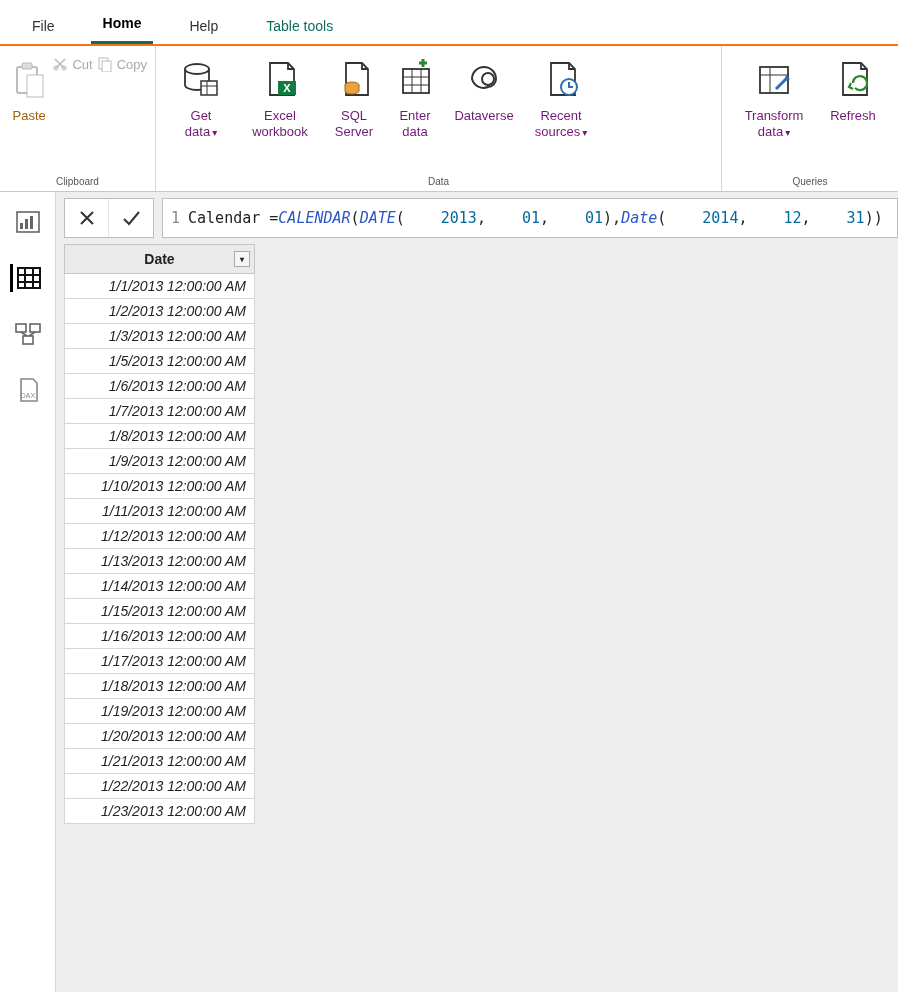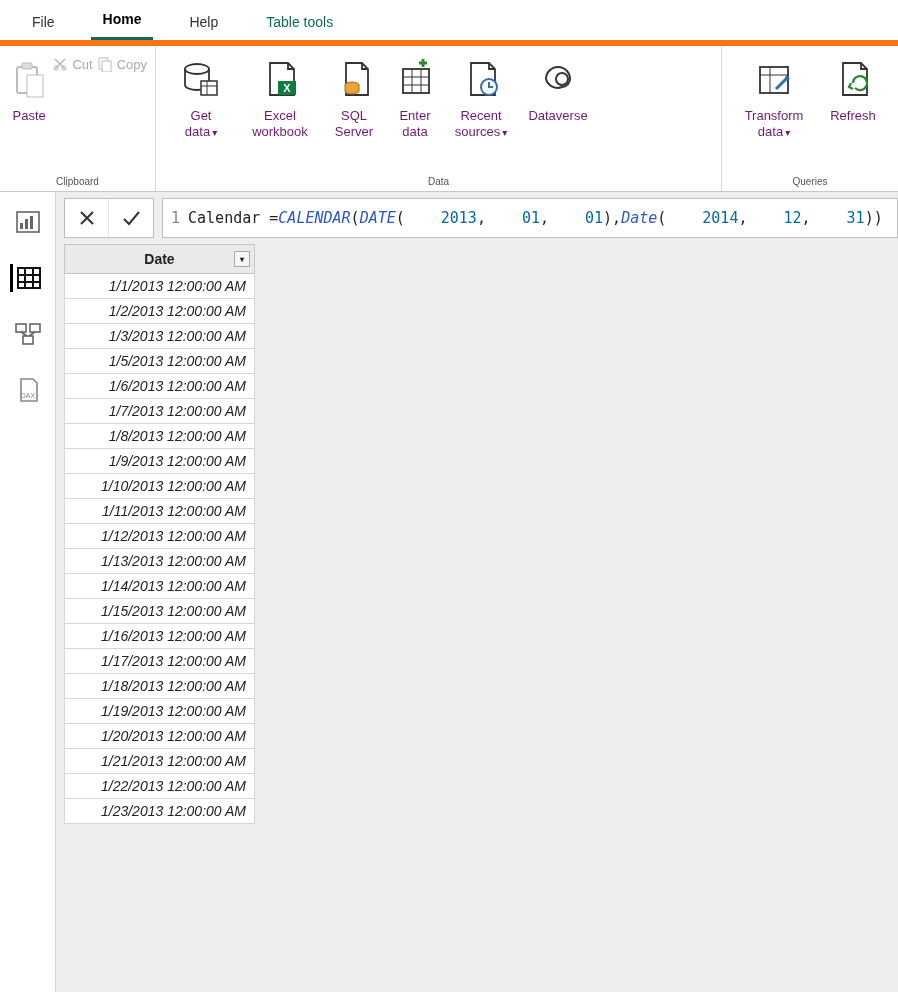--- a/index.html
+++ b/index.html
@@ -1,30 +1,30 @@
 <!DOCTYPE html>
 <html><head>
 <meta charset="utf-8">
 <style>
   html,body{margin:0;padding:0;font-family:"Segoe UI",Arial,sans-serif;font-size:14px;color:#222;background:#fff;width:898px;height:992px;overflow:hidden;}
   *{box-sizing:border-box;}
   
-  .tabs{display:flex;align-items:flex-end;height:46px;border-bottom:6px solid #f97316;padding-left:20px;gap:24px;}
+  .tabs{display:flex;align-items:flex-end;height:46px;border-bottom:2px solid #f97316;padding-left:20px;gap:24px;}
   .tab{padding:10px 12px 10px 12px;cursor:pointer;color:#333;}
   .tab.active{border-bottom:3px solid #0f6b5a;color:#000;font-weight:600;}
   .tab.tool{color:#0f6b5a;}
   
   .ribbon{display:flex;height:146px;border-bottom:1px solid #c8c8c8;background:#fff;}
   .group{display:flex;flex-direction:column;justify-content:space-between;border-right:1px solid #d8d8d8;padding:4px 8px 2px 8px;}
   .group-body{display:flex;align-items:flex-start;flex:1;}
   .group-label{text-align:center;font-size:10px;color:#555;padding-bottom:2px;}
   .vbtn{display:flex;flex-direction:column;align-items:center;justify-content:flex-start;width:74px;cursor:pointer;padding-top:4px;}
   .vbtn .ic{height:50px;display:flex;align-items:center;justify-content:center;}
   .vbtn .lbl{font-size:13px;text-align:center;line-height:1.2;color:#701a75;margin-top:4px;white-space:nowrap;}
-  .vbtn.dis .lbl{color:#701a75;}
+  .vbtn.dis .lbl{color:#a16207;}
   .small-btns{display:flex;flex-direction:row;gap:4px;padding-top:6px;margin-left:2px;}
   .sbtn{display:flex;align-items:center;gap:4px;font-size:13px;cursor:pointer;}
   .sbtn.dis{color:#aaa;}
   .chev{font-size:10px;margin-left:2px;}
   
   .body{display:flex;height:calc(992px - 46px - 146px);}
   .rail{width:56px;border-right:1px solid #d6d6d6;background:#fff;display:flex;flex-direction:column;align-items:center;padding-top:16px;gap:28px;}
   .rail .ritem{width:32px;height:28px;display:flex;align-items:center;justify-content:center;cursor:pointer;}
   .rail .ritem.active{border-left:3px solid #000;margin-left:-3px;padding-left:3px;}
   
@@ -140,40 +140,40 @@
               <line x1="8" y1="18" x2="34" y2="18" stroke="#333"></line>
               <line x1="8" y1="26" x2="34" y2="26" stroke="#333"></line>
               <line x1="17" y1="10" x2="17" y2="34" stroke="#333"></line>
               <line x1="26" y1="10" x2="26" y2="34" stroke="#333"></line>
               <path d="M24 4 h8 M28 0 v8" stroke="#2a8a2a" stroke-width="3"></path>
             </svg>
           </div>
         <div class="lbl" style="white-space:pre-line">Enter
 data</div>
       </div>
+      <div class="vbtn" style="width:80px">
+        <div class="ic">
+            <svg width="40" height="40">
+              <path d="M8 20 a12 12 0 0 1 24 0 a8 8 0 0 1 -8 8 a12 12 0 0 1 -16 -8 Z" fill="none" stroke="#333" stroke-width="2"></path>
+              <circle cx="24" cy="20" r="6" fill="none" stroke="#333" stroke-width="2"></circle>
+            </svg>
+          </div>
+        <div class="lbl">Dataverse</div>
+      </div>
       <div class="vbtn" style="width:74px">
         <div class="ic">
             <svg width="40" height="40">
               <path d="M10 4 H28 L34 10 V36 H10 Z" fill="#fff" stroke="#333" stroke-width="1.8"></path>
               <path d="M28 4 V10 H34" fill="none" stroke="#333" stroke-width="1.8"></path>
               <circle cx="28" cy="28" r="8" fill="#fff" stroke="#2f6fb0" stroke-width="2"></circle>
               <path d="M28 23 V28 H32" fill="none" stroke="#2f6fb0" stroke-width="2"></path>
             </svg>
           </div>
         <div class="lbl"><span style="white-space:pre-line">Recent
 sources</span><span class="chev">▾</span></div>
-      </div>
-      <div class="vbtn" style="width:80px">
-        <div class="ic">
-            <svg width="40" height="40">
-              <path d="M8 20 a12 12 0 0 1 24 0 a8 8 0 0 1 -8 8 a12 12 0 0 1 -16 -8 Z" fill="none" stroke="#333" stroke-width="2"></path>
-              <circle cx="24" cy="20" r="6" fill="none" stroke="#333" stroke-width="2"></circle>
-            </svg>
-          </div>
-        <div class="lbl">Dataverse</div>
       </div>
     </div>
     <div class="group-label">Data</div>
   </div>
 
   <div class="group" style="width:176px;border-right:none">
     <div class="group-body">
       <div class="vbtn" style="width:88px">
         <div class="ic">
             <svg width="40" height="40">

